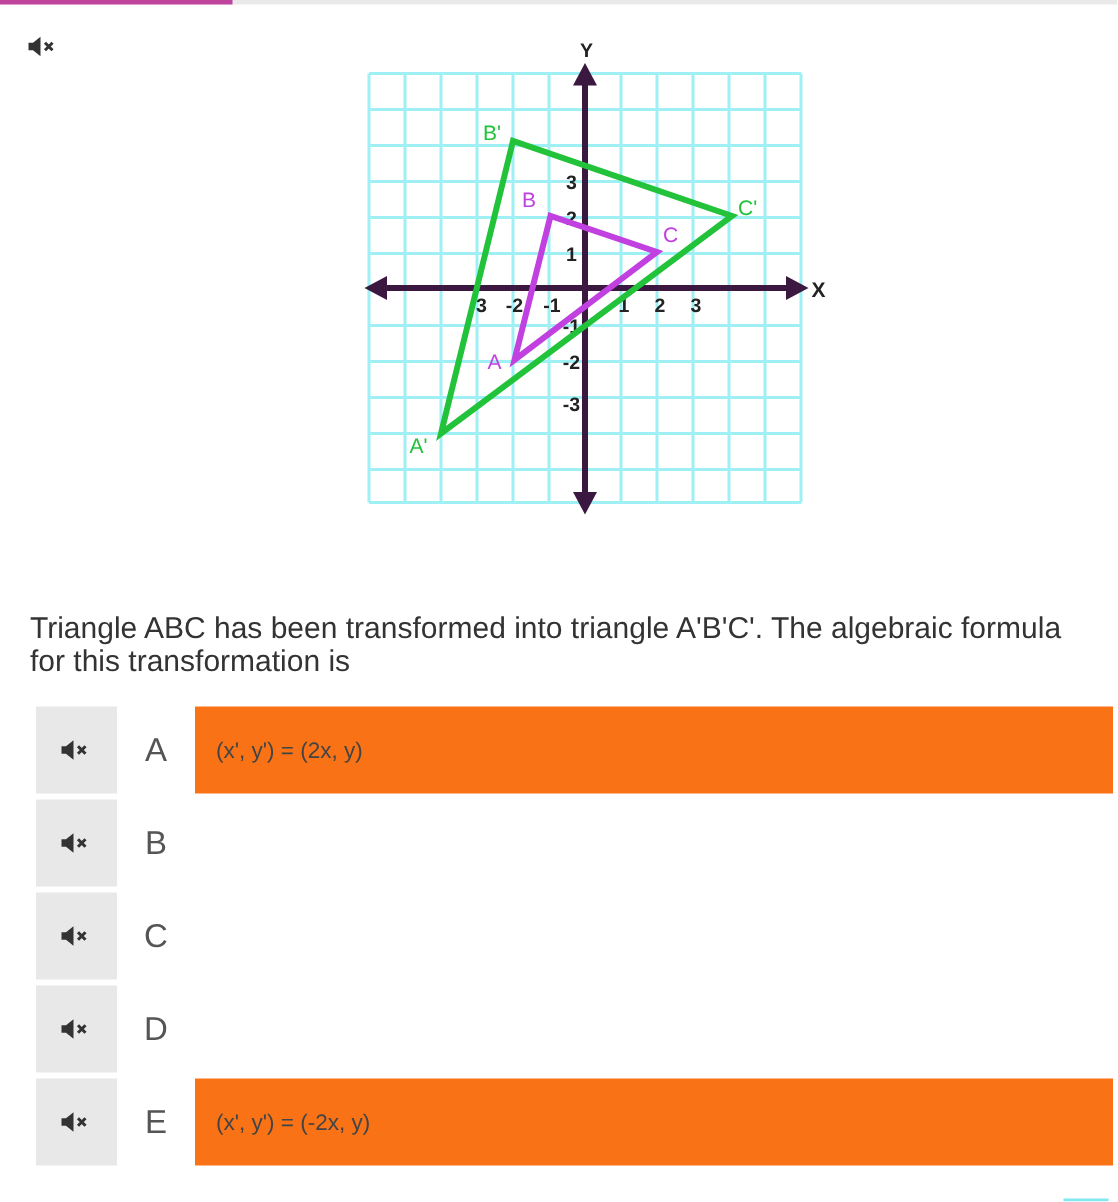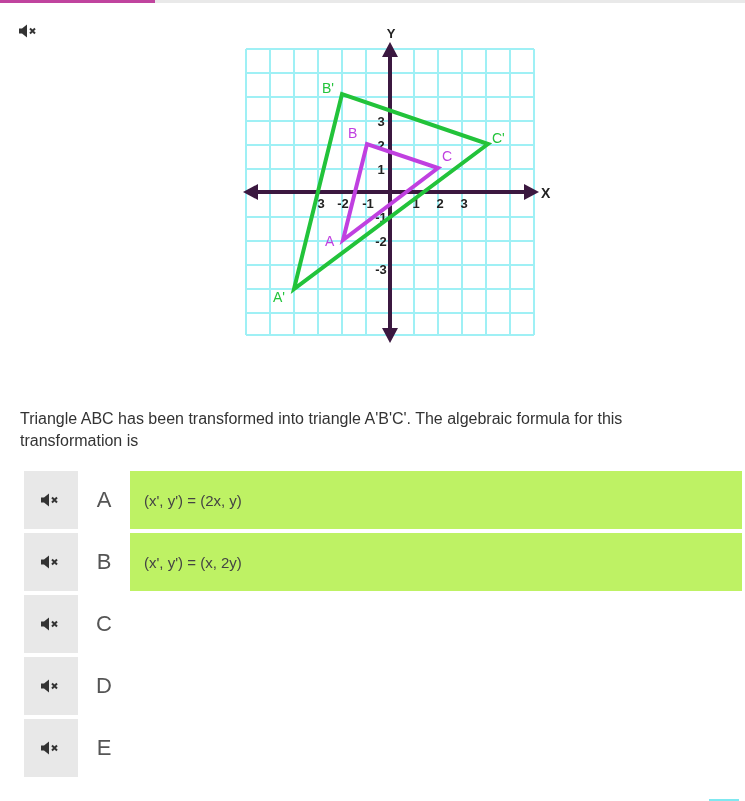--- a/index.html
+++ b/index.html
@@ -2,26 +2,26 @@
 <html><head>
 <meta charset="utf-8">
 <style>
   html, body { margin:0; padding:0; background:#ffffff; }
   body { width:745px; height:801px; position:relative; overflow:hidden; font-family:"Liberation Sans", sans-serif; color:#333; }
   .progress-track { position:absolute; left:0; top:0; width:745px; height:3px; background:#e9e9e9; }
   .progress-fill { position:absolute; left:0; top:0; height:3px; }
   .mute-icon { display:inline-block; width:22px; height:14px; }
   .top-mute { position:absolute; left:18px; top:24px; }
   .graph { position:absolute; left:0; top:0; width:745px; height:360px; }
-  .question { position:absolute; left:20px; top:408px; width:700px; font-size:16px; line-height:22px; color:#333; }
+  .question { position:absolute; left:20px; top:408px; width:700px; font-size:20px; line-height:22px; color:#333; }
   .options { position:absolute; left:24px; top:471px; width:718px; }
   .option { display:flex; height:58px; margin-bottom:4px; cursor:pointer; }
   .opt-audio { width:54px; background:#e8e8e8; display:flex; align-items:center; justify-content:center; }
   .opt-letter { width:52px; background:#ffffff; display:flex; align-items:center; justify-content:center; font-size:22px; color:#555; }
-  .opt-text { flex:1; background:#bef264; display:flex; align-items:center; padding-left:14px; font-size:15px; color:#444; }
+  .opt-text { flex:1; background:#f97316; display:flex; align-items:center; padding-left:14px; font-size:15px; color:#444; }
   .bottom-accent { position:absolute; right:6px; bottom:0; width:30px; height:2px; background:#7fe8f0; }
 </style>
 </head>
 <body>
 
 <div class="progress-track">
   <div class="progress-fill" style="width:155px; background:#c0449e;"></div>
 </div>
 
 <span class="mute-icon top-mute">
@@ -108,21 +108,20 @@
     <div class="opt-text">(x', y') = (2x, y)</div>
   </div>
   <div class="option">
     <div class="opt-audio">
       <span class="mute-icon"><svg width="22" height="14" viewBox="0 0 22 14">
             <path d="M1 4.5h3l5-4v13l-5-4H1z" fill="#333"></path>
             <path d="M12 4.5l5 5M17 4.5l-5 5" stroke="#333" stroke-width="2"></path>
           </svg></span>
     </div>
     <div class="opt-letter">B</div>
-    <div class="opt-text">(x', y') = (x, 2y)</div>
   </div>
   <div class="option">
     <div class="opt-audio">
       <span class="mute-icon"><svg width="22" height="14" viewBox="0 0 22 14">
             <path d="M1 4.5h3l5-4v13l-5-4H1z" fill="#333"></path>
             <path d="M12 4.5l5 5M17 4.5l-5 5" stroke="#333" stroke-width="2"></path>
           </svg></span>
     </div>
     <div class="opt-letter">C</div>
   </div>
@@ -136,16 +135,17 @@
     <div class="opt-letter">D</div>
   </div>
   <div class="option">
     <div class="opt-audio">
       <span class="mute-icon"><svg width="22" height="14" viewBox="0 0 22 14">
             <path d="M1 4.5h3l5-4v13l-5-4H1z" fill="#333"></path>
             <path d="M12 4.5l5 5M17 4.5l-5 5" stroke="#333" stroke-width="2"></path>
           </svg></span>
     </div>
     <div class="opt-letter">E</div>
+    <div class="opt-text">(x', y') = (-2x, y)</div>
   </div>
 </div>
 
 <div class="bottom-accent"></div>
 
 </body></html>

